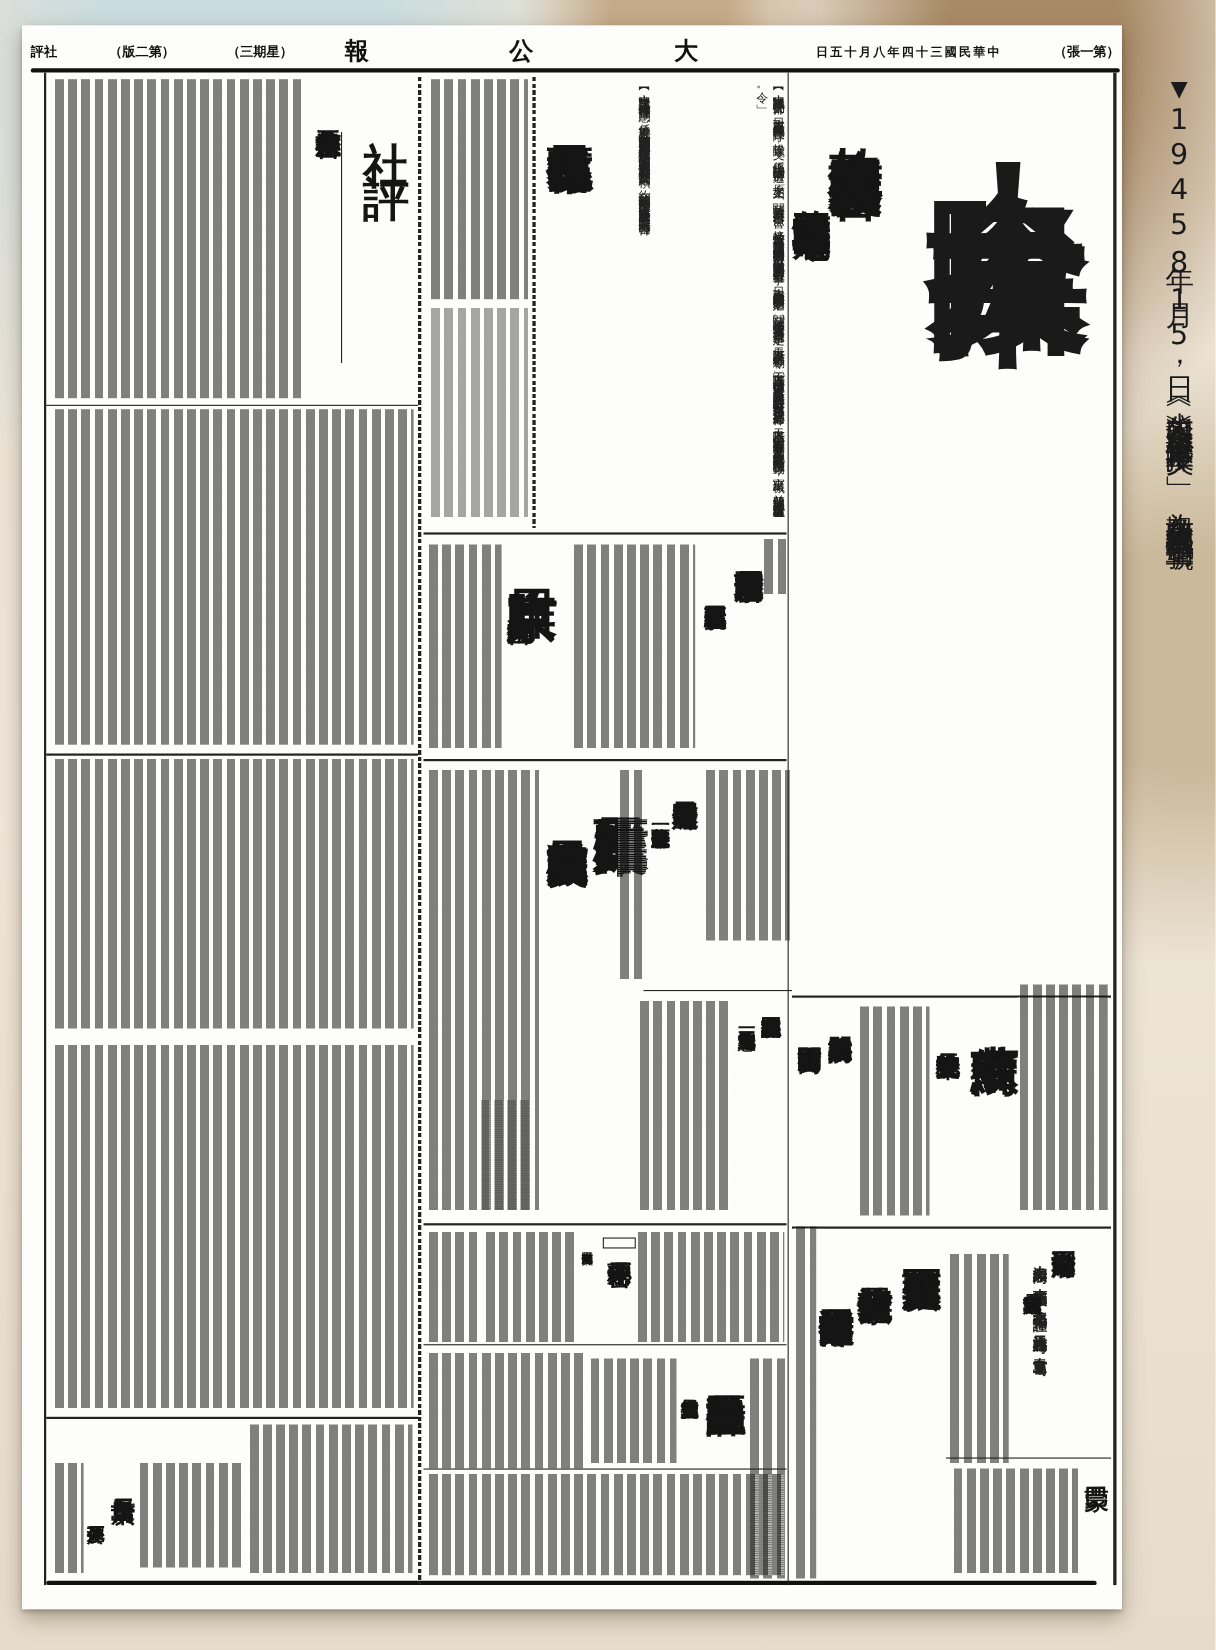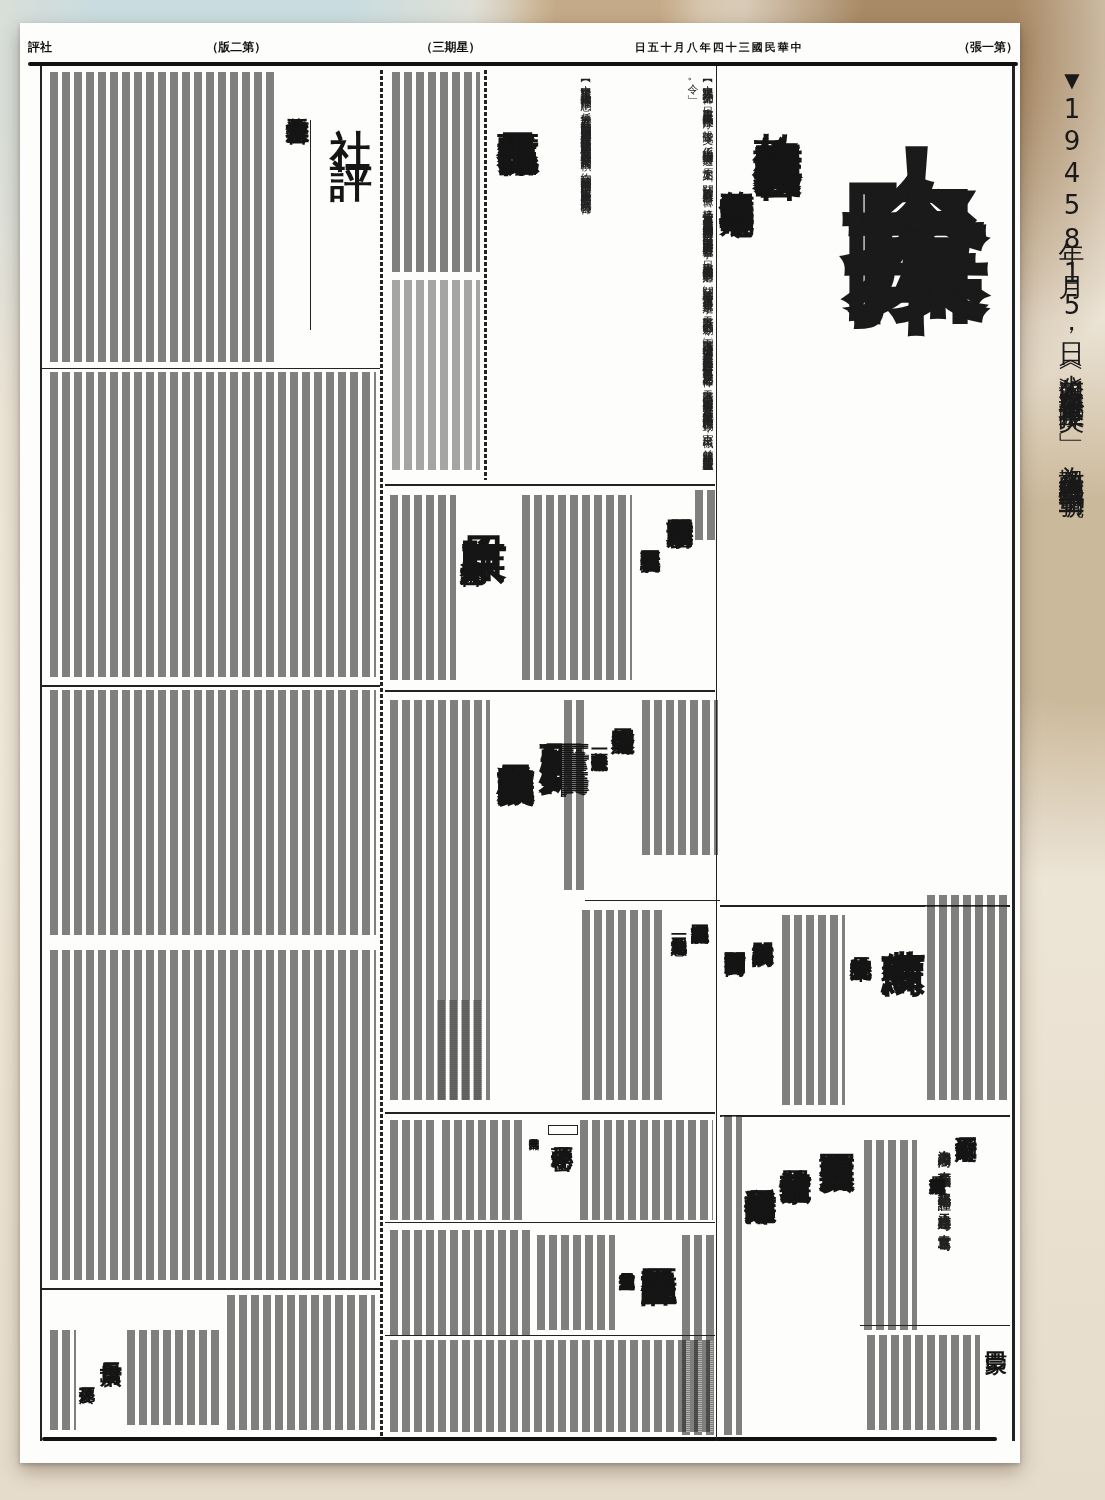--- a/index.html
+++ b/index.html
@@ -64,20 +64,21 @@
 </style>
 </head>
 <body>
 
 <div class="paper"></div>
 
 <div class="masthead">
   <span>評社</span>
   <span>（版二第）</span>
   <span>（三期星）</span>
+  <span class="big" style="letter-spacing:60px;">報 公 大</span>
   <span class="date">日五十月八年四十三國民華中</span>
   <span>（張一第）</span>
 </div>
 <div class="rule-top"></div>
 <div class="frame-left"></div>
 <div class="frame-right"></div>
 <div class="rule-bottom"></div>
 
 <div class="vt headline-main">日本投降矣！</div>
 <div class="vt h-bold sub1">答覆四國接受規定條款</div>

